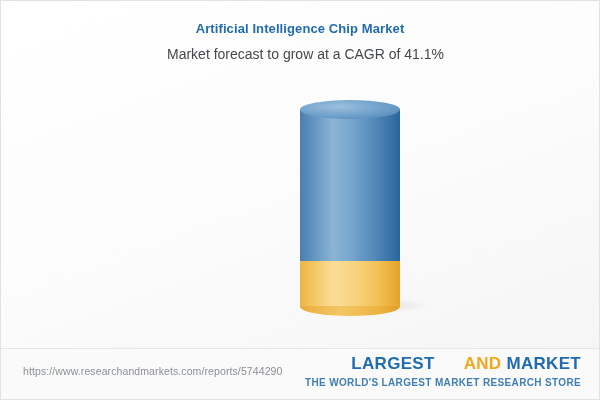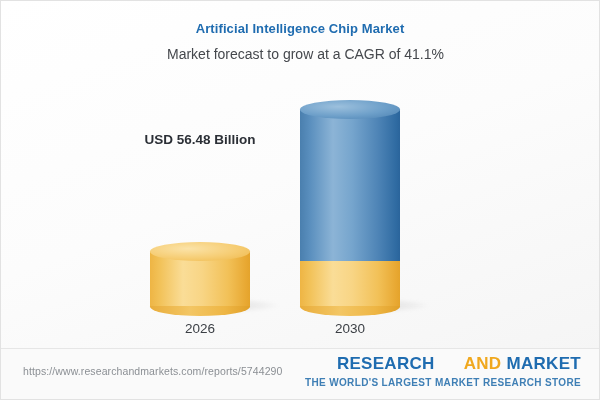--- a/index.html
+++ b/index.html
@@ -208,52 +208,39 @@
 <div class="infographic">
   <div class="bg-wash"></div>
 
   <div class="header">
     <h1 class="chart-title">Artificial Intelligence Chip Market</h1>
     <p class="chart-subtitle">Market forecast to grow at a CAGR of 41.1%</p>
   </div>
 
   <div class="plot">
 
-    <div class="bar-group g0">
-      <div class="value-label">USD 56.48 Billion</div>
-      <div class="shadow"></div>
-      <div class="cylinder-stack">
-        <div class="seg seg-gold" style="height:55px;">
-          <div class="base"></div>
-          <div class="body"></div>
-          <div class="cap"></div>
-        </div>
-      </div>
-      <div class="cat-label">2026</div>
-    </div>
 
     <div class="bar-group g1">
 
       <div class="shadow"></div>
       <div class="cylinder-stack">
         <div class="seg seg-blue" style="height:152px;">
           <div class="body"></div>
           <div class="cap"></div>
         </div>
         <div class="seg seg-gold" style="height:45px;">
           <div class="base"></div>
           <div class="body"></div>
         </div>
       </div>
-      <div class="cat-label">2030</div>
     </div>
 
   </div>
 
   <div class="footer-rule"></div>
   <div class="footer">
     <div class="source-url">https://www.researchandmarkets.com/reports/5744290</div>
     <div class="logo">
-      <div class="logo-wordmark"><span>RESEARCH</span><span>&nbsp;</span><span class="and">AND</span><span>&nbsp;</span><span>MARKET</span></div>
+      <div class="logo-wordmark"><span>LARGEST</span><span>&nbsp;</span><span class="and">AND</span><span>&nbsp;</span><span>MARKET</span></div>
       <div class="logo-tagline">THE WORLD'S LARGEST MARKET RESEARCH STORE</div>
     </div>
   </div>
 </div>
 
 </body></html>

